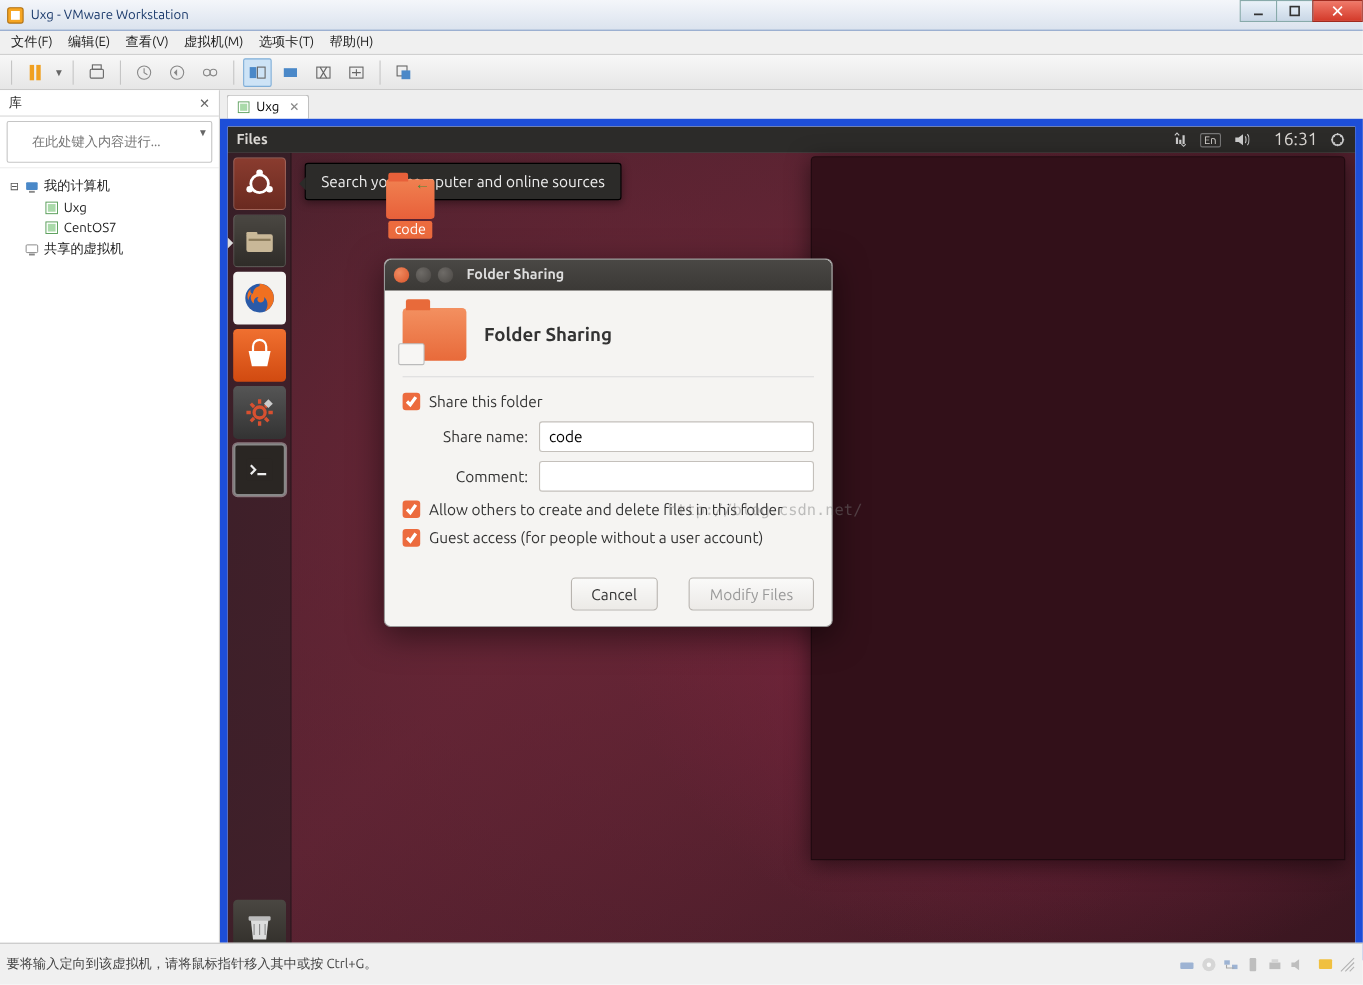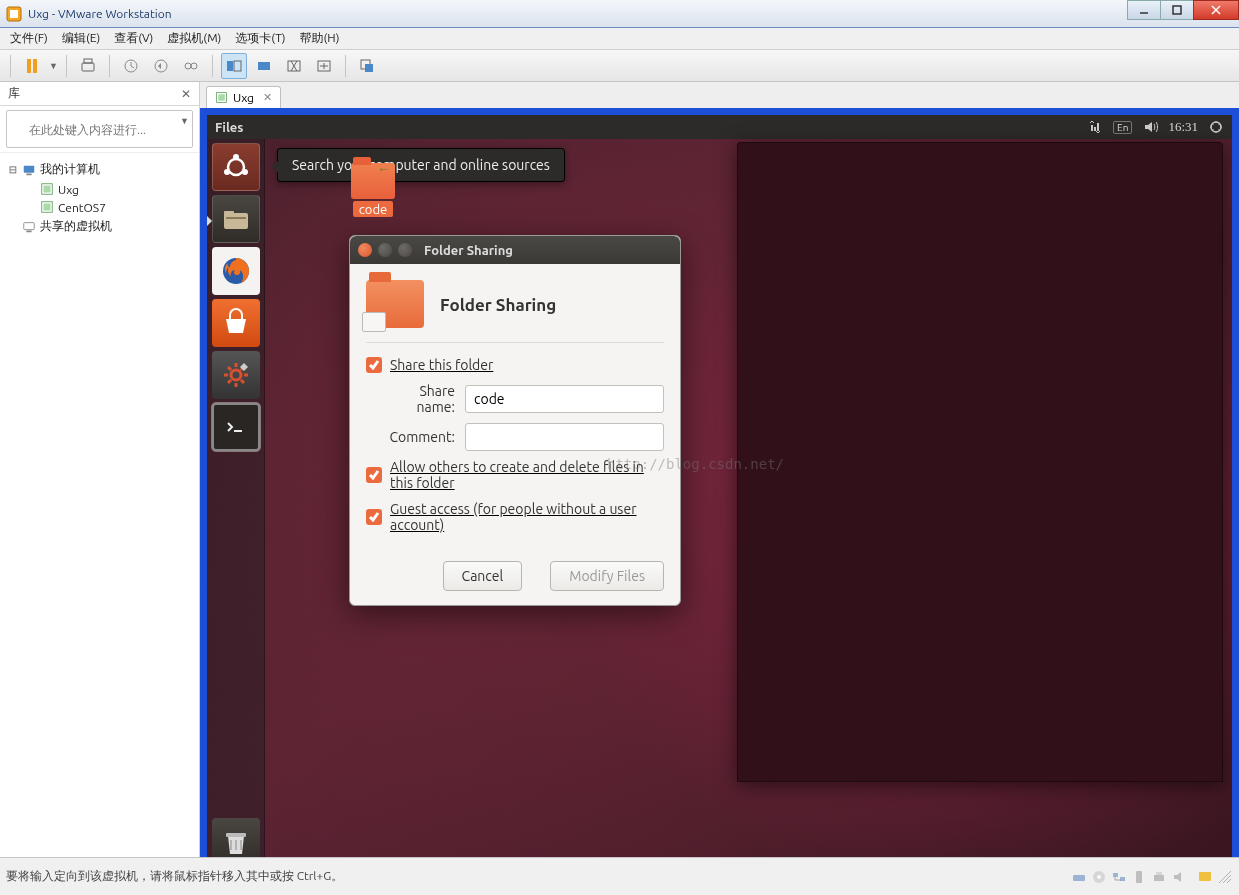--- a/index.html
+++ b/index.html
@@ -51,21 +51,21 @@
 .tab svg{width:13px;height:13px;}
 
 .guest{flex:1;border:7px solid #1d4ed8;position:relative;overflow:hidden;}
 
 
 .u-panel{height:24px;background:#2c2b29;color:#dcd9d5;display:flex;align-items:center;padding:0 8px;font-size:13px;font-family:Ubuntu,sans-serif;}
 .u-panel .title{font-weight:bold;}
 .u-panel .spacer{flex:1;}
 .u-panel .ind{margin-left:10px;display:flex;align-items:center;}
 .u-panel .ind svg{width:16px;height:16px;}
-.u-panel .time{margin-left:10px;font-size:13px;font-family:Liberation Serif, serif;}
+.u-panel .time{margin-left:22px;font-size:16px;}
 .u-panel .lang{border:1px solid #777;padding:0 3px;font-size:10px;border-radius:2px;}
 
 
 .u-desktop{position:absolute;top:24px;left:0;right:0;bottom:0;
   background:
     radial-gradient(ellipse 600px 500px at 75% 55%, rgba(130,35,65,0.9), transparent 70%),
     radial-gradient(ellipse 900px 700px at 35% 40%, #6b2637, transparent 75%),
     linear-gradient(135deg,#3c1f28,#5a2332 40%,#3a1620);
 }
 
@@ -95,35 +95,35 @@
 .deskfolder .fico{width:44px;height:36px;margin:0 auto 2px;background:linear-gradient(#f08050,#e8603a);border-radius:3px;position:relative;}
 .deskfolder .fico:before{content:'';position:absolute;top:-6px;left:2px;width:18px;height:8px;background:#e8603a;border-radius:2px 2px 0 0;}
 .deskfolder .fico .arr{position:absolute;top:-4px;right:4px;color:#4a8a3a;font-size:14px;}
 .deskfolder .lbl{background:#ec6b3e;color:#fff;display:inline-block;padding:1px 6px;border-radius:2px;font-size:13px;}
 .deskfile{position:absolute;left:134px;top:148px;width:70px;text-align:center;}
 .deskfile .pico{width:40px;height:48px;background:#f5f5f3;border:1px solid #ccc;margin:0 auto 2px;position:relative;}
 .deskfile .pico:after{content:'';position:absolute;right:0;top:0;border-top:10px solid #ddd;border-left:10px solid #f5f5f3;}
 .deskfile .lbl2{color:#f2eeea;font-size:13px;}
 
 
-.dialog{position:absolute;left:142px;top:120px;width:332px;background:#f5f4f2;border-radius:6px;box-shadow:0 8px 30px rgba(0,0,0,0.5);font-family:Ubuntu,sans-serif;border:1px solid #999;}
+.dialog{position:absolute;left:142px;top:120px;width:408px;background:#f5f4f2;border-radius:6px;box-shadow:0 8px 30px rgba(0,0,0,0.5);font-family:Ubuntu,sans-serif;border:1px solid #999;}
 .dlg-titlebar{height:28px;background:linear-gradient(#4a4845,#3b3936);border-radius:6px 6px 0 0;display:flex;align-items:center;padding:0 8px;gap:6px;}
 .dlg-titlebar .wbtn{width:14px;height:14px;border-radius:50%;}
 .dlg-titlebar .wbtn.close{background:radial-gradient(circle at 35% 35%,#f08a60,#d9552a);}
 .dlg-titlebar .wbtn.min{background:radial-gradient(circle at 35% 35%,#6e6b67,#4a4744);}
 .dlg-titlebar .wbtn.max{background:radial-gradient(circle at 35% 35%,#6e6b67,#4a4744);}
 .dlg-titlebar .ttl{color:#ddd;font-size:13px;margin-left:6px;font-weight:bold;}
 .dlg-body{padding:16px 16px 14px;}
 .dlg-hdr{display:flex;align-items:center;gap:16px;margin-bottom:14px;}
 .dlg-hdr .big-ico{width:58px;height:48px;background:linear-gradient(#f39060,#e86a3a);border-radius:4px;position:relative;}
 .dlg-hdr .big-ico:before{content:'';position:absolute;top:-8px;left:3px;width:22px;height:10px;background:#e86a3a;border-radius:2px 2px 0 0;}
 .dlg-hdr .big-ico .share{position:absolute;bottom:-4px;left:-4px;width:24px;height:20px;background:#f7f6f4;border:1px solid #bbb;border-radius:2px;}
 .dlg-hdr h2{font-size:17px;font-weight:bold;color:#333;}
 .hr{height:1px;background:#ddd;margin:4px 0 14px;}
-.row{display:flex;align-items:center;margin-bottom:10px;text-decoration:underline;}
+.row{display:flex;align-items:center;margin-bottom:10px;}
 .chk{width:16px;height:16px;border-radius:3px;background:#ec6b3e;margin-right:8px;display:flex;align-items:center;justify-content:center;flex-shrink:0;}
 .chk svg{width:12px;height:12px;stroke:#fff;stroke-width:3;fill:none;}
 .row label{font-size:14px;color:#333;}
 .fld-row{display:flex;align-items:center;margin-bottom:8px;padding-left:14px;}
 .fld-row .lbl{width:100px;text-align:right;margin-right:10px;font-size:14px;color:#333;}
 .fld-row input{flex:1;height:28px;border:1px solid #c4c0bb;border-radius:3px;padding:0 8px;font-size:14px;background:#fff;}
 .dlg-actions{display:flex;justify-content:flex-end;gap:28px;margin-top:28px;}
 .dlg-btn{height:30px;padding:0 18px;border:1px solid #b8b4af;border-radius:4px;background:linear-gradient(#fafaf9,#eceae7);font-size:14px;color:#333;cursor:pointer;}
 .dlg-btn:disabled{color:#999;}
 

